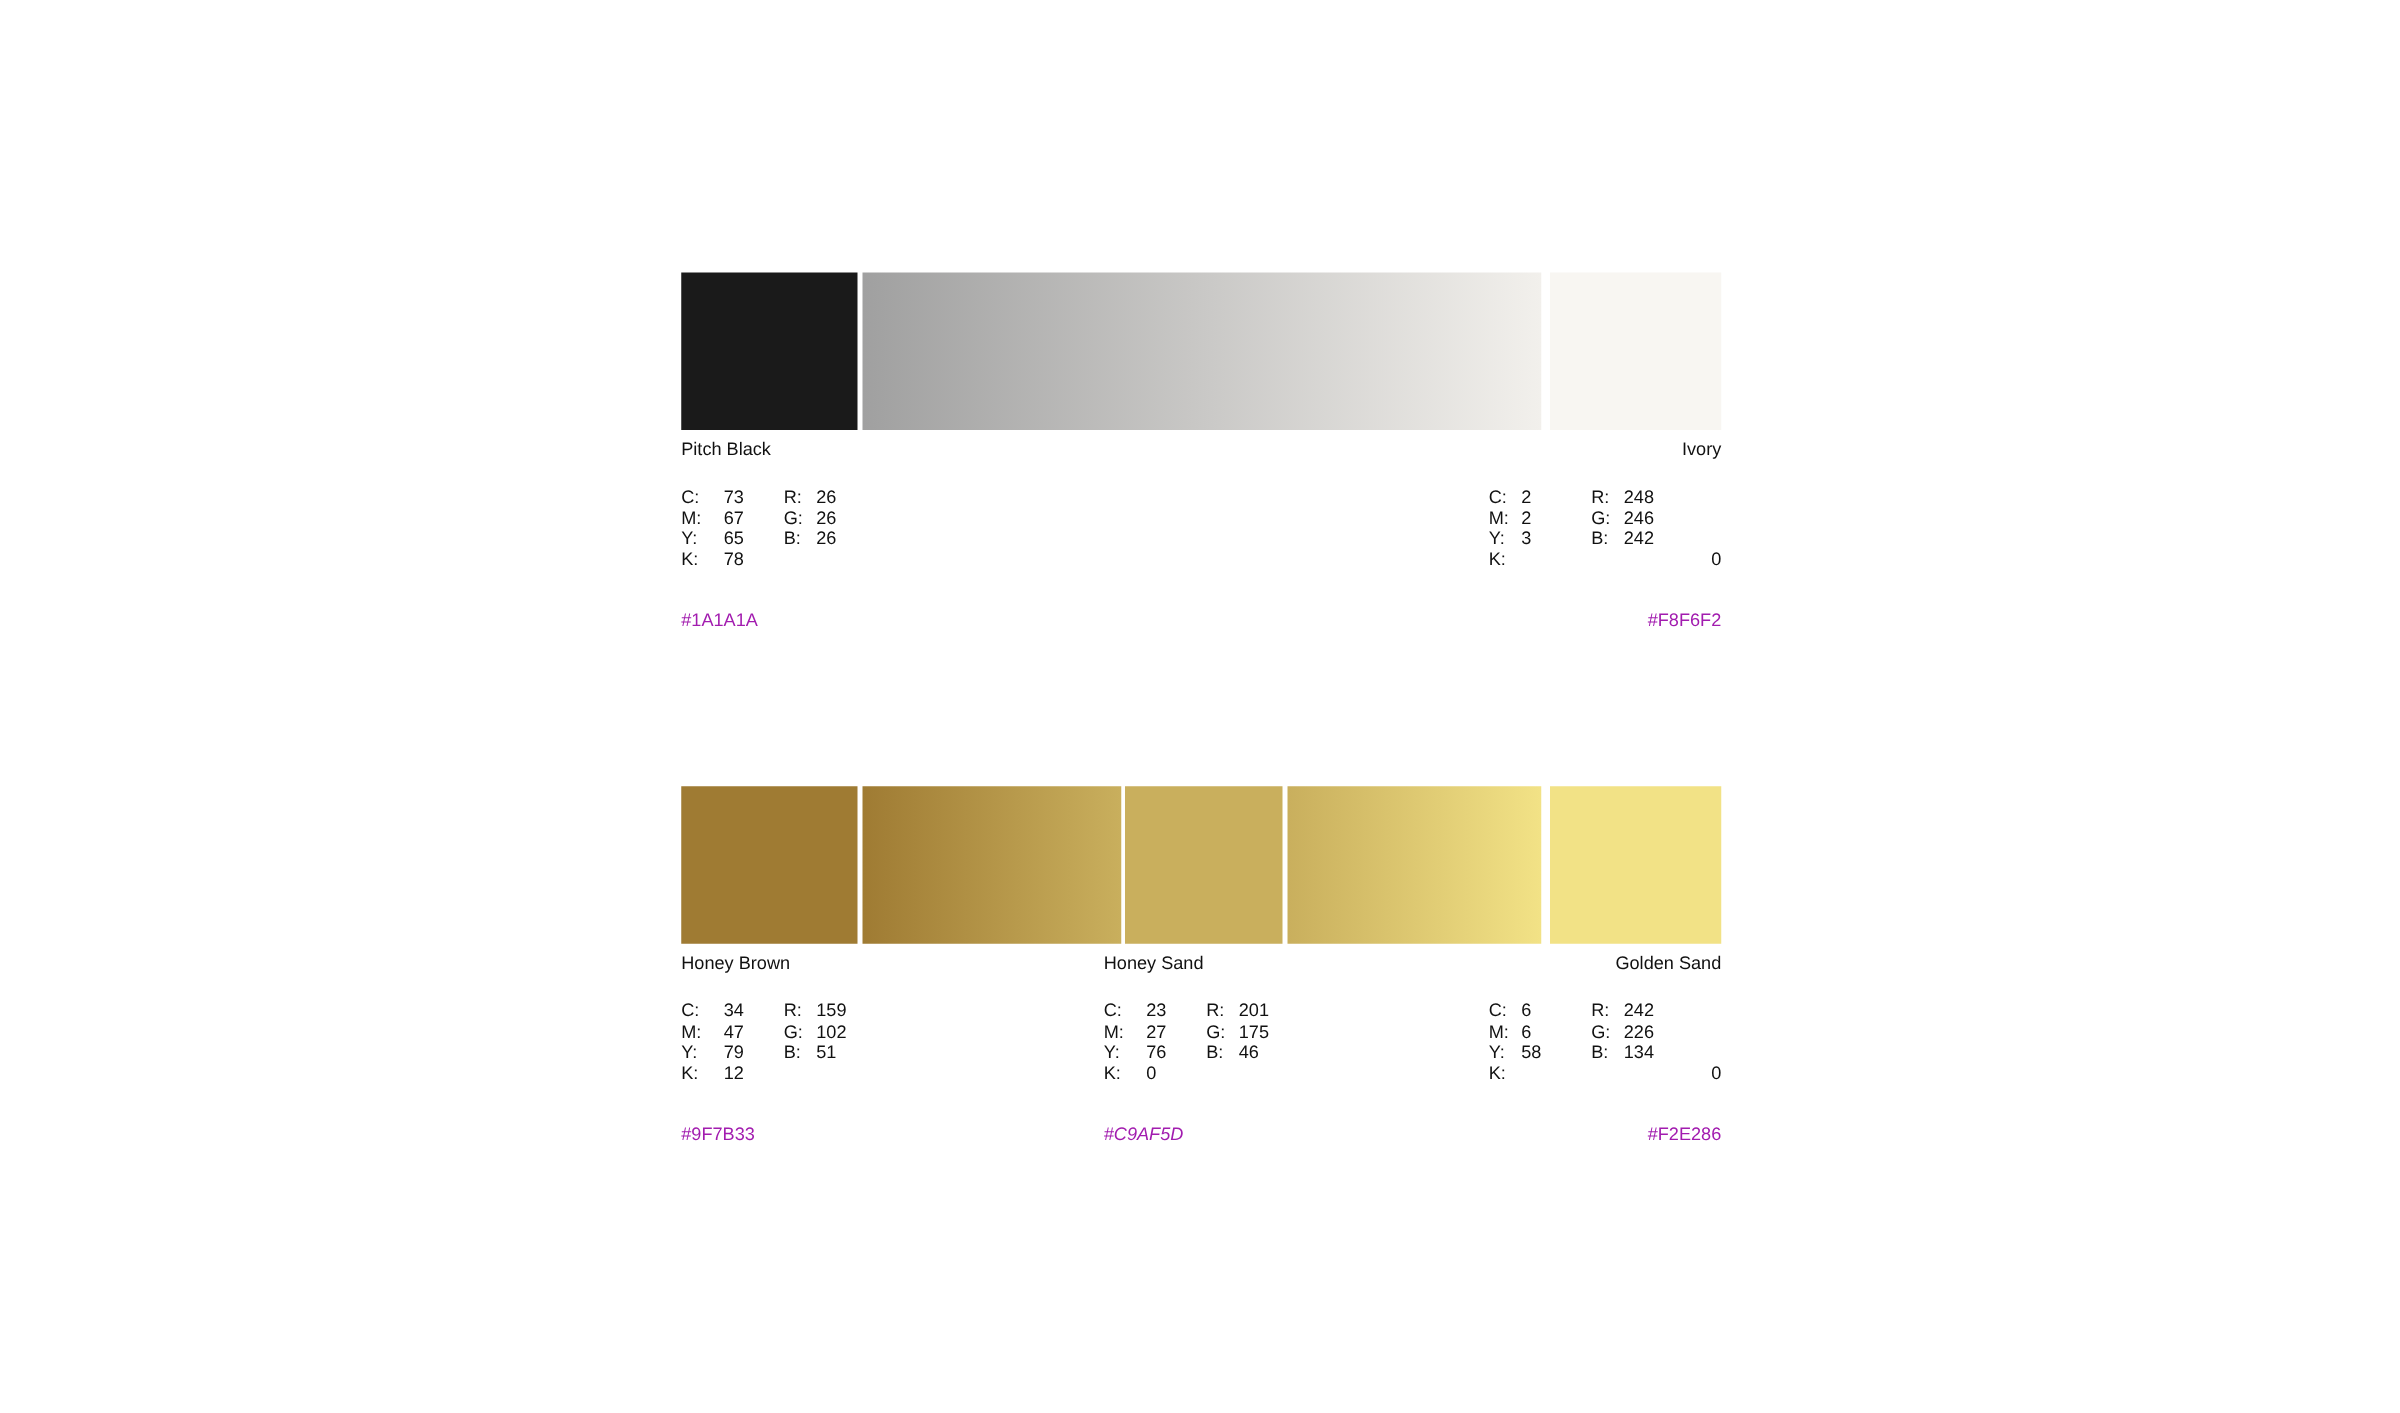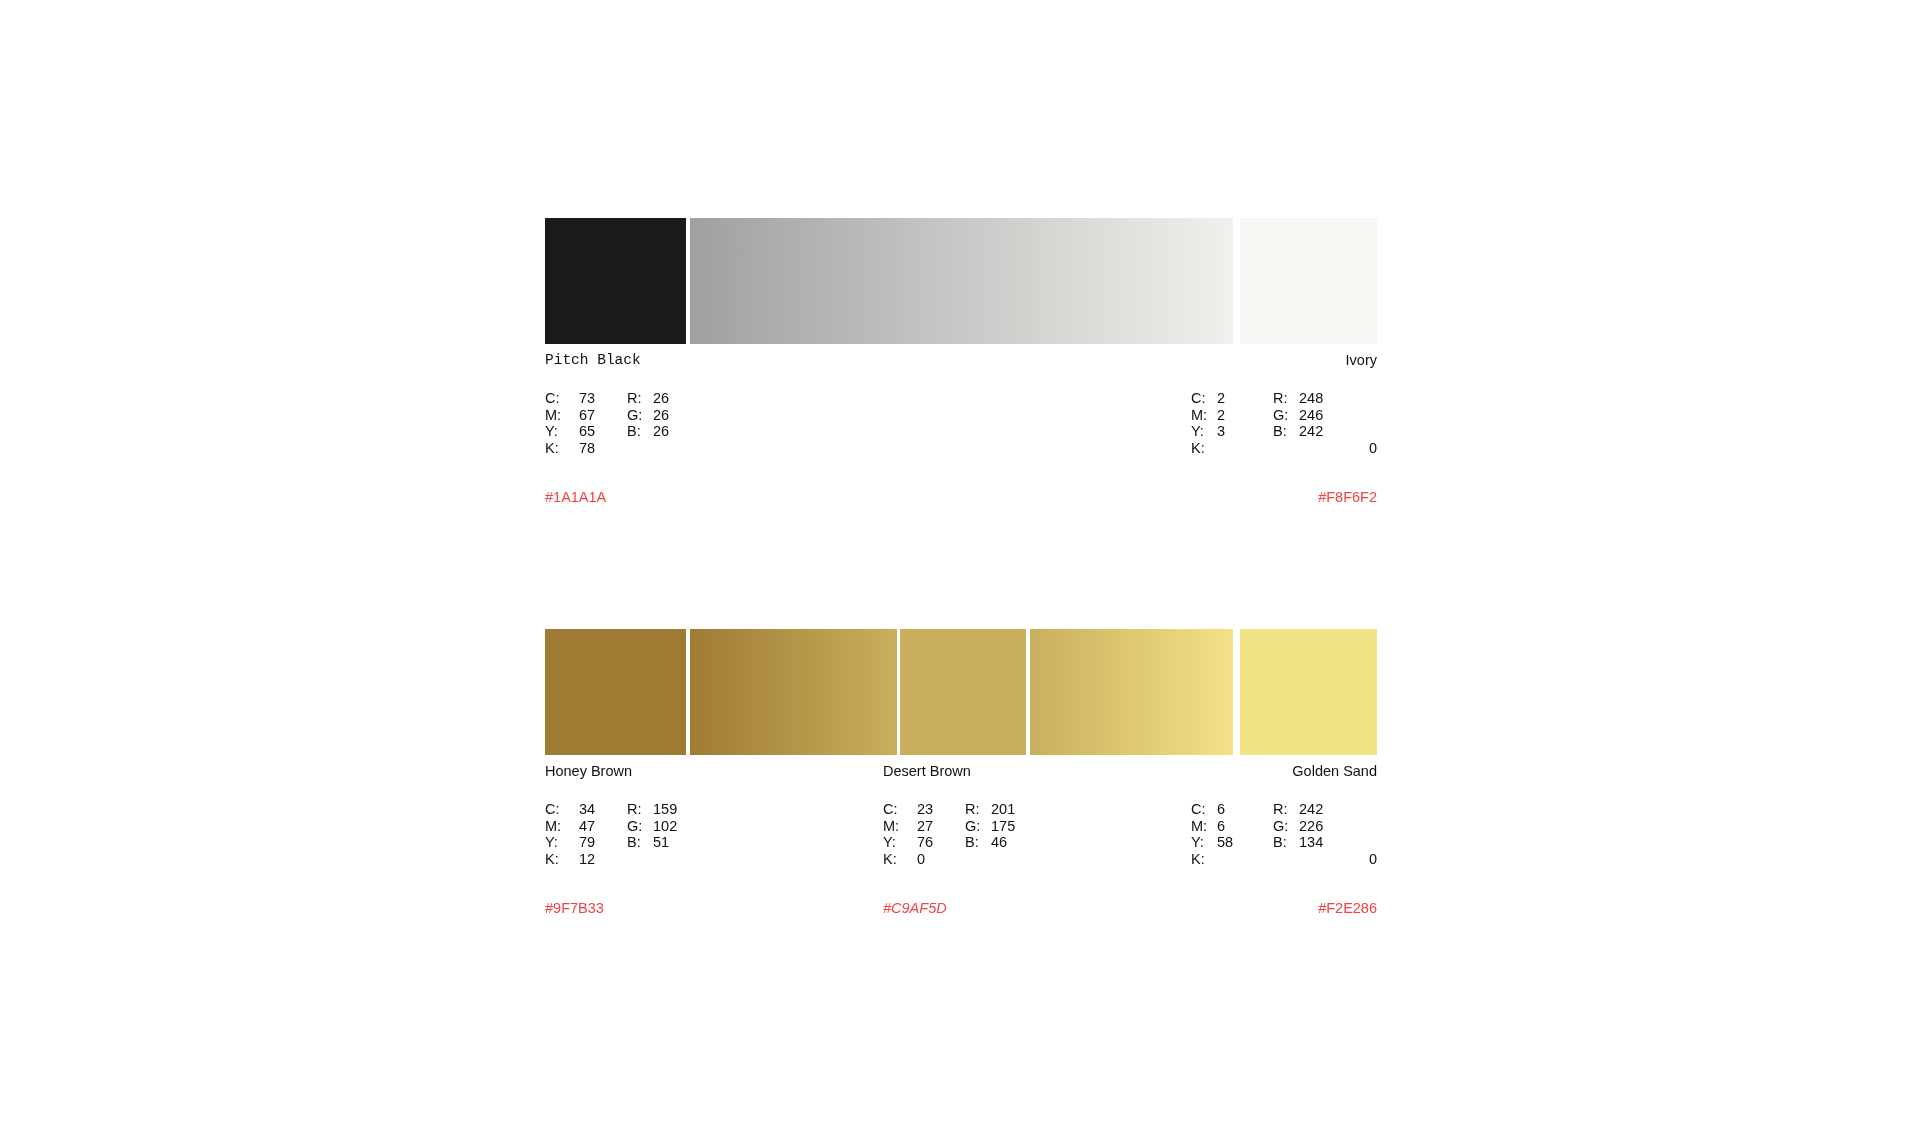--- a/index.html
+++ b/index.html
@@ -108,38 +108,38 @@
     position: relative;
     height: 22px;
     margin-top: 16px;
     width: 832px;
   }
   .hex-code {
     position: absolute;
     top: 0;
     font-size: 14.5px;
     line-height: 18px;
-    color: #ef4444;
+    color: #a21caf;
     white-space: nowrap;
   }
   .hex-code.align-right { text-align: right; }
 </style>
 </head>
 <body>
 
 <div class="palette-canvas">
 
 <div class="palette-row" id="row-1">
       <div class="swatch-strip">
         <div class="swatch" title="Pitch Black" style="left: 0px; width: 141px; background: rgb(26, 26, 26);"></div>
         <div class="swatch" title="" style="left: 145px; width: 543px; background: linear-gradient(to right, rgb(160, 160, 160), rgb(242, 240, 236));"></div>
         <div class="swatch" title="Ivory" style="left: 695px; width: 137px; background: rgb(248, 246, 242);"></div>
       </div>
       <div class="name-row">
-        <div class="swatch-name align-left" style="left: 0px; font-family: Liberation Mono, monospace;">Pitch Black</div>
+        <div class="swatch-name align-left" style="left: 0px;">Pitch Black</div>
         <div class="swatch-name align-right" style="left: 646px; width: 186px;">Ivory</div>
       </div>
       <div class="values-row">
         <div class="value-block" style="left: 0px;">
           <div class="value-line">
             <span class="vcell vcell-cmyk-key">C:</span>
             <span class="vcell vcell-cmyk-val">73</span>
             <span class="vcell vcell-rgb-key">R:</span>
             <span class="vcell vcell-rgb-val">26</span>
           </div>
@@ -193,21 +193,21 @@
     <div class="palette-row" id="row-2">
       <div class="swatch-strip">
         <div class="swatch" title="Honey Brown" style="left: 0px; width: 141px; background: rgb(159, 123, 51);"></div>
         <div class="swatch" title="" style="left: 145px; width: 207px; background: linear-gradient(to right, rgb(159, 123, 51), rgb(201, 175, 93));"></div>
         <div class="swatch" title="Desert Sand" style="left: 355px; width: 126px; background: rgb(201, 175, 93);"></div>
         <div class="swatch" title="" style="left: 485px; width: 203px; background: linear-gradient(to right, rgb(201, 175, 93), rgb(242, 226, 134));"></div>
         <div class="swatch" title="Golden Sand" style="left: 695px; width: 137px; background: rgb(242, 226, 134);"></div>
       </div>
       <div class="name-row">
         <div class="swatch-name align-left" style="left: 0px;">Honey Brown</div>
-        <div class="swatch-name align-left" style="left: 338px;">Desert Brown</div>
+        <div class="swatch-name align-left" style="left: 338px;">Honey Sand</div>
         <div class="swatch-name align-right" style="left: 646px; width: 186px;">Golden Sand</div>
       </div>
       <div class="values-row">
         <div class="value-block" style="left: 0px;">
           <div class="value-line">
             <span class="vcell vcell-cmyk-key">C:</span>
             <span class="vcell vcell-cmyk-val">34</span>
             <span class="vcell vcell-rgb-key">R:</span>
             <span class="vcell vcell-rgb-val">159</span>
           </div>

